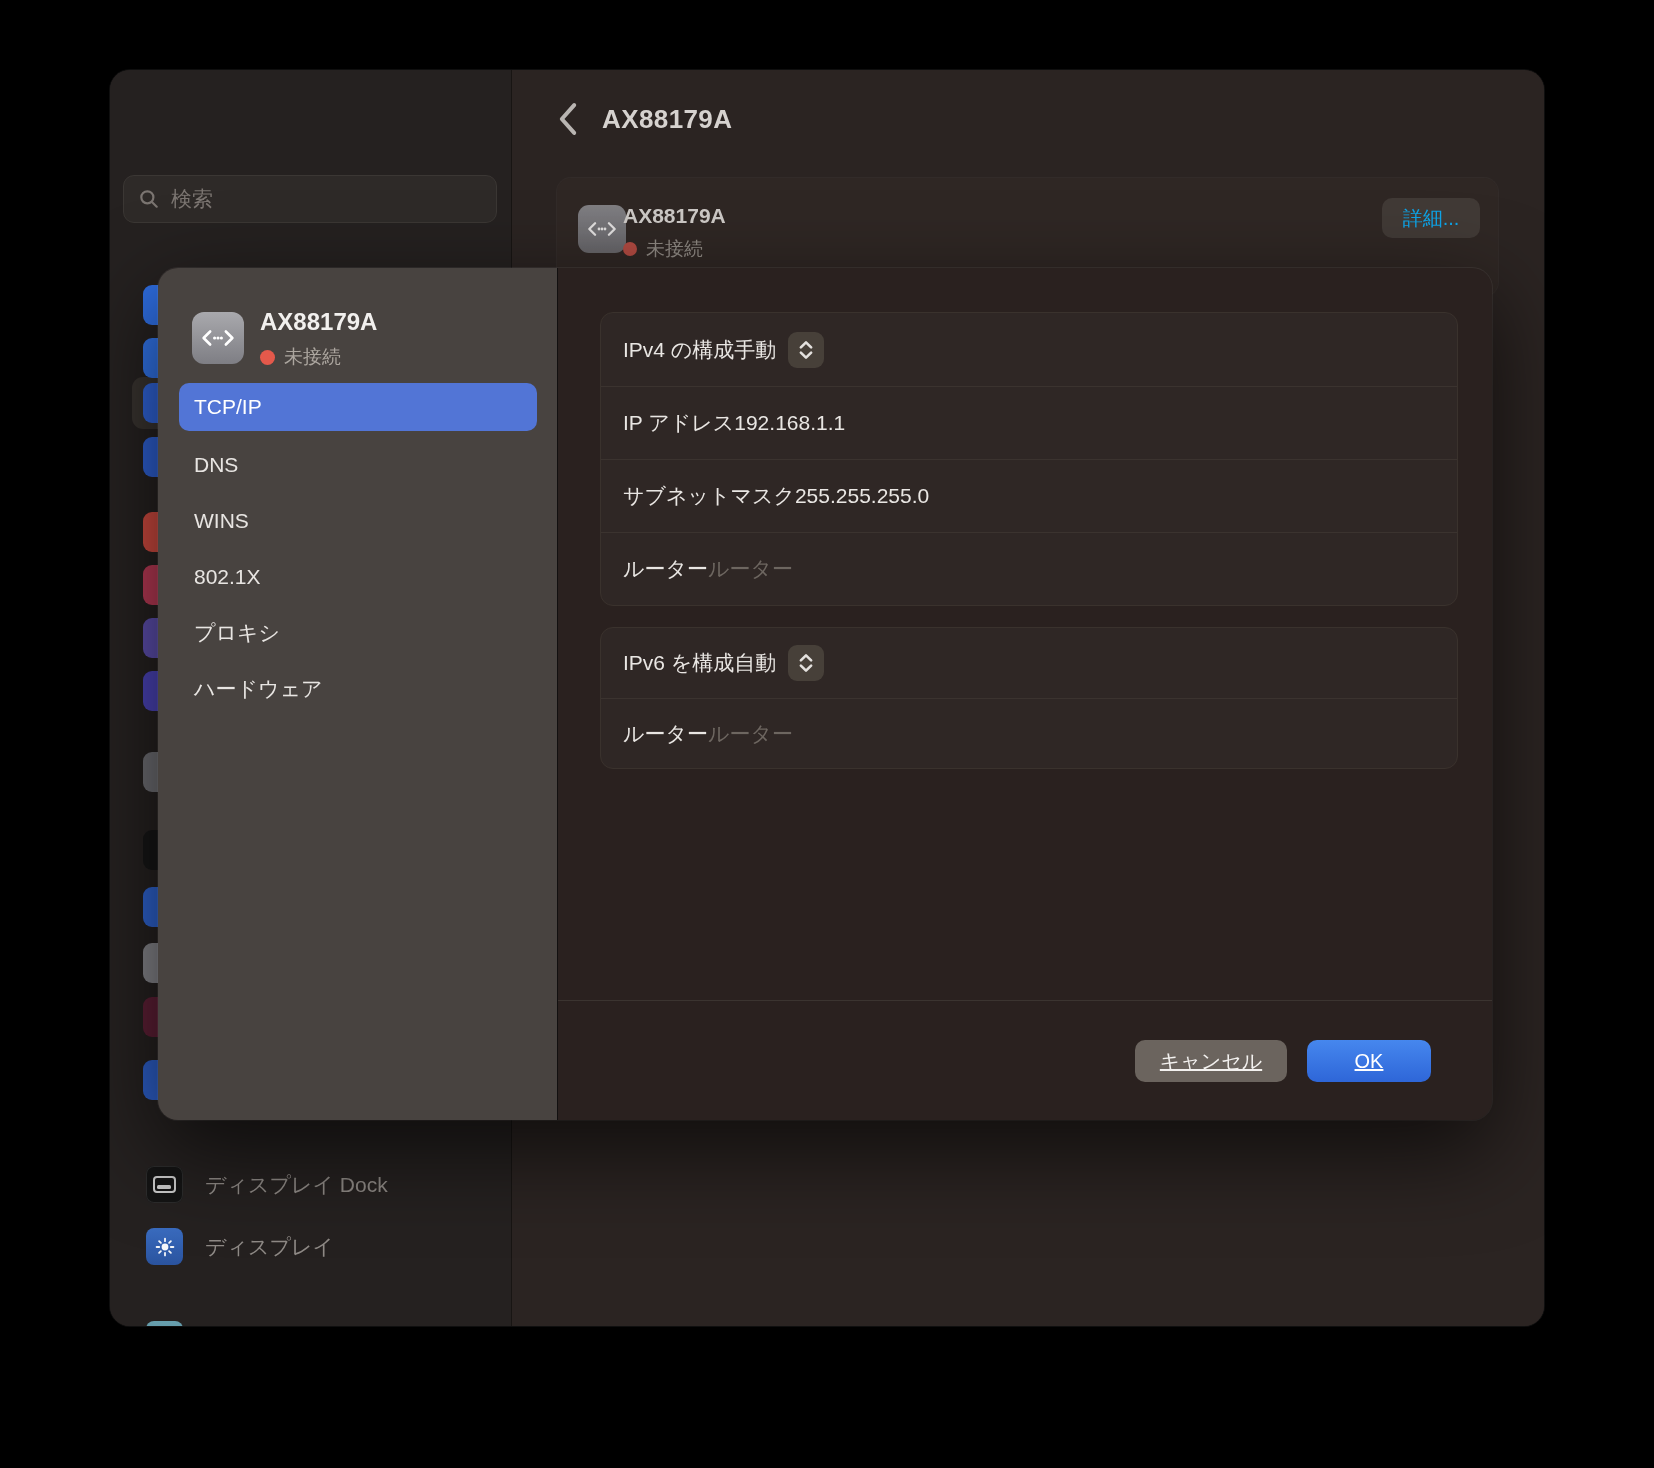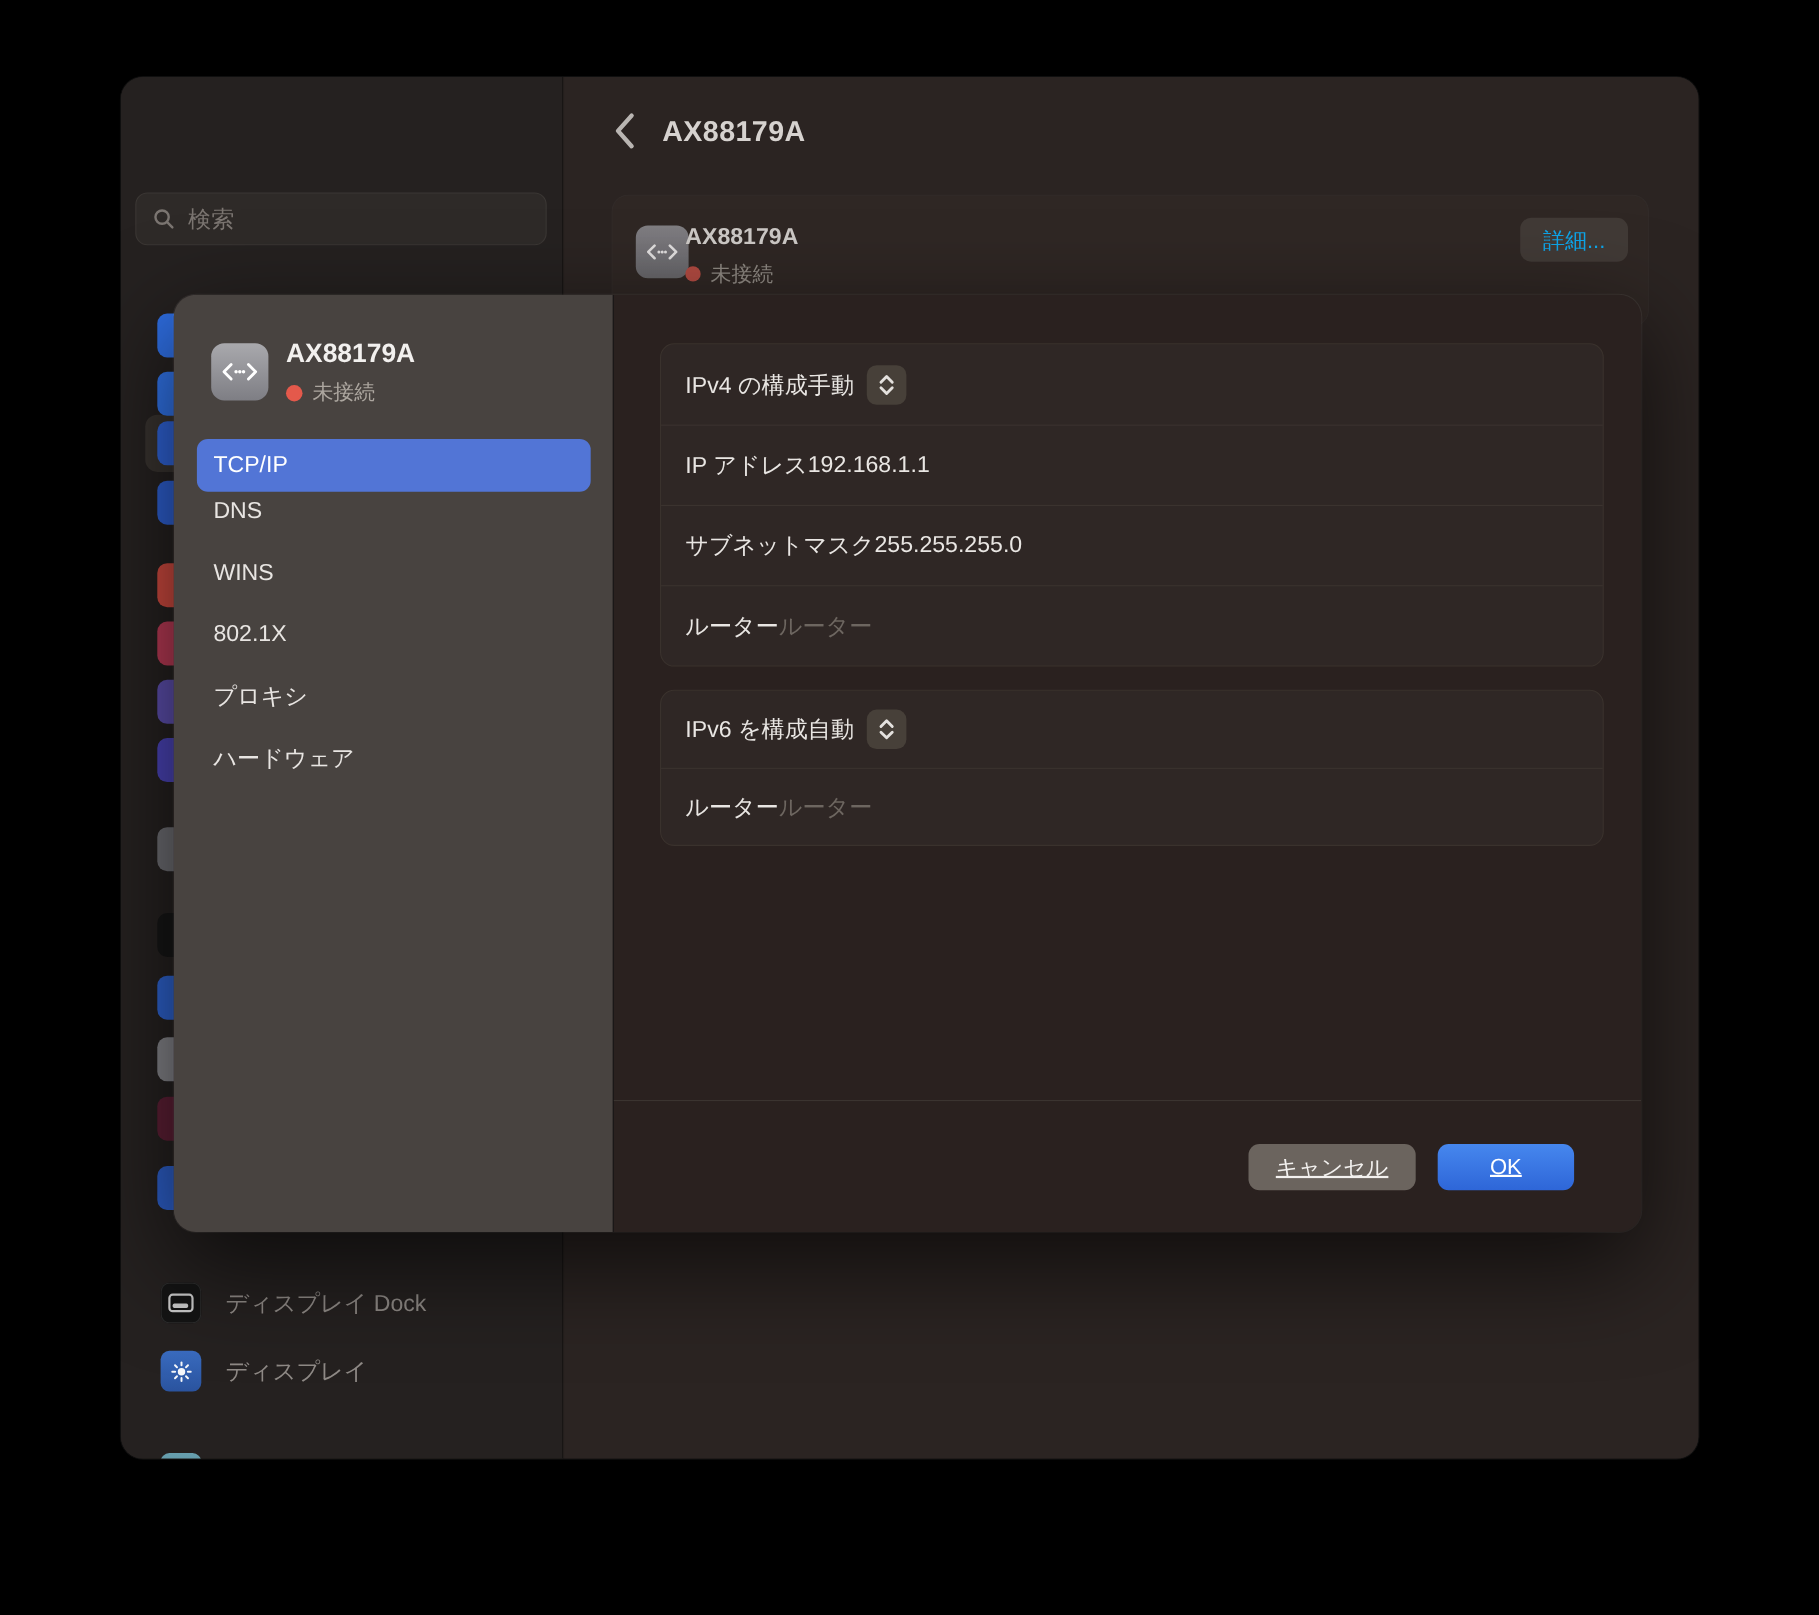--- a/index.html
+++ b/index.html
@@ -208,21 +208,21 @@
             <circle cx="13" cy="9" r="1.2" fill="#ffffff"></circle>
             <circle cx="15.6" cy="9" r="1.2" fill="#ffffff"></circle>
         </svg>
       </span>
       <span class="dlg-adapter-name">AX88179A</span>
       <span class="dlg-adapter-status">
         <span class="dot"></span>
         <span>未接続</span>
       </span>
 
-      <div class="nav-item selected" style="top:115px;margin-top:16px;">TCP/IP</div>
+      <div class="nav-item selected" style="top:115px;">TCP/IP</div>
       <div class="nav-item" style="top:173px;">DNS</div>
       <div class="nav-item" style="top:229px;">WINS</div>
       <div class="nav-item" style="top:285px;">802.1X</div>
       <div class="nav-item" style="top:341px;">プロキシ</div>
       <div class="nav-item" style="top:397px;">ハードウェア</div>
     </div>
 
     <div class="dlg-content">
       <div class="group g1 group-1">
         <div class="row">

